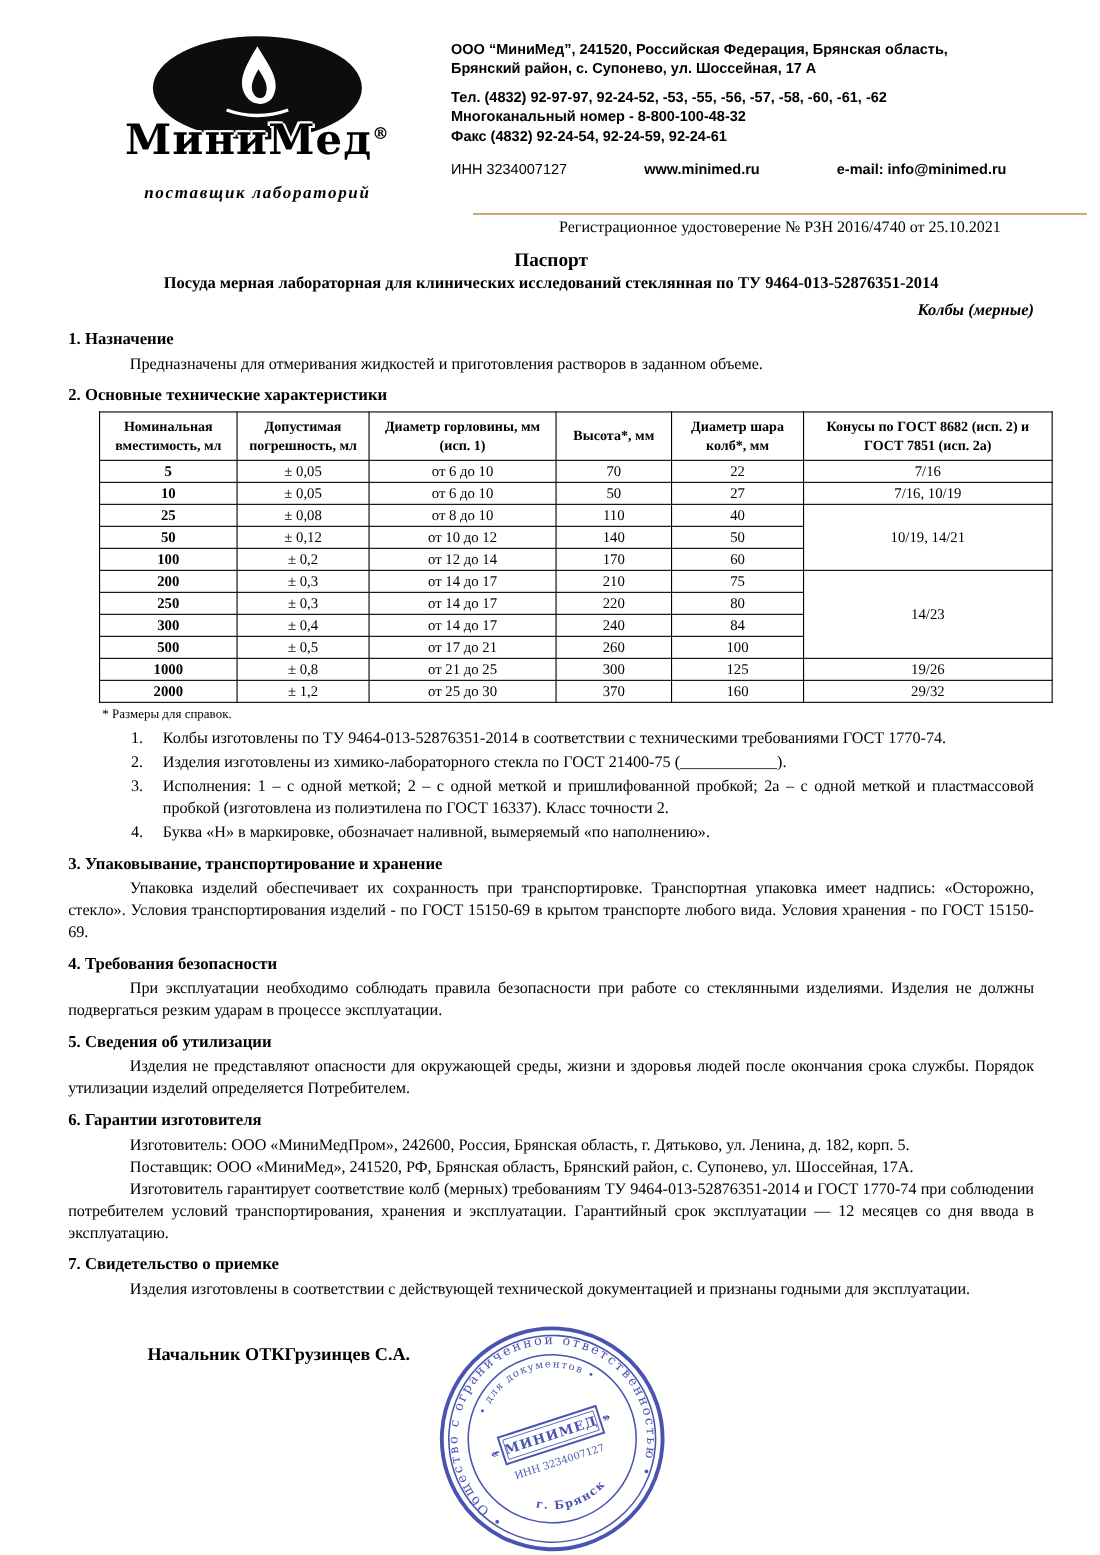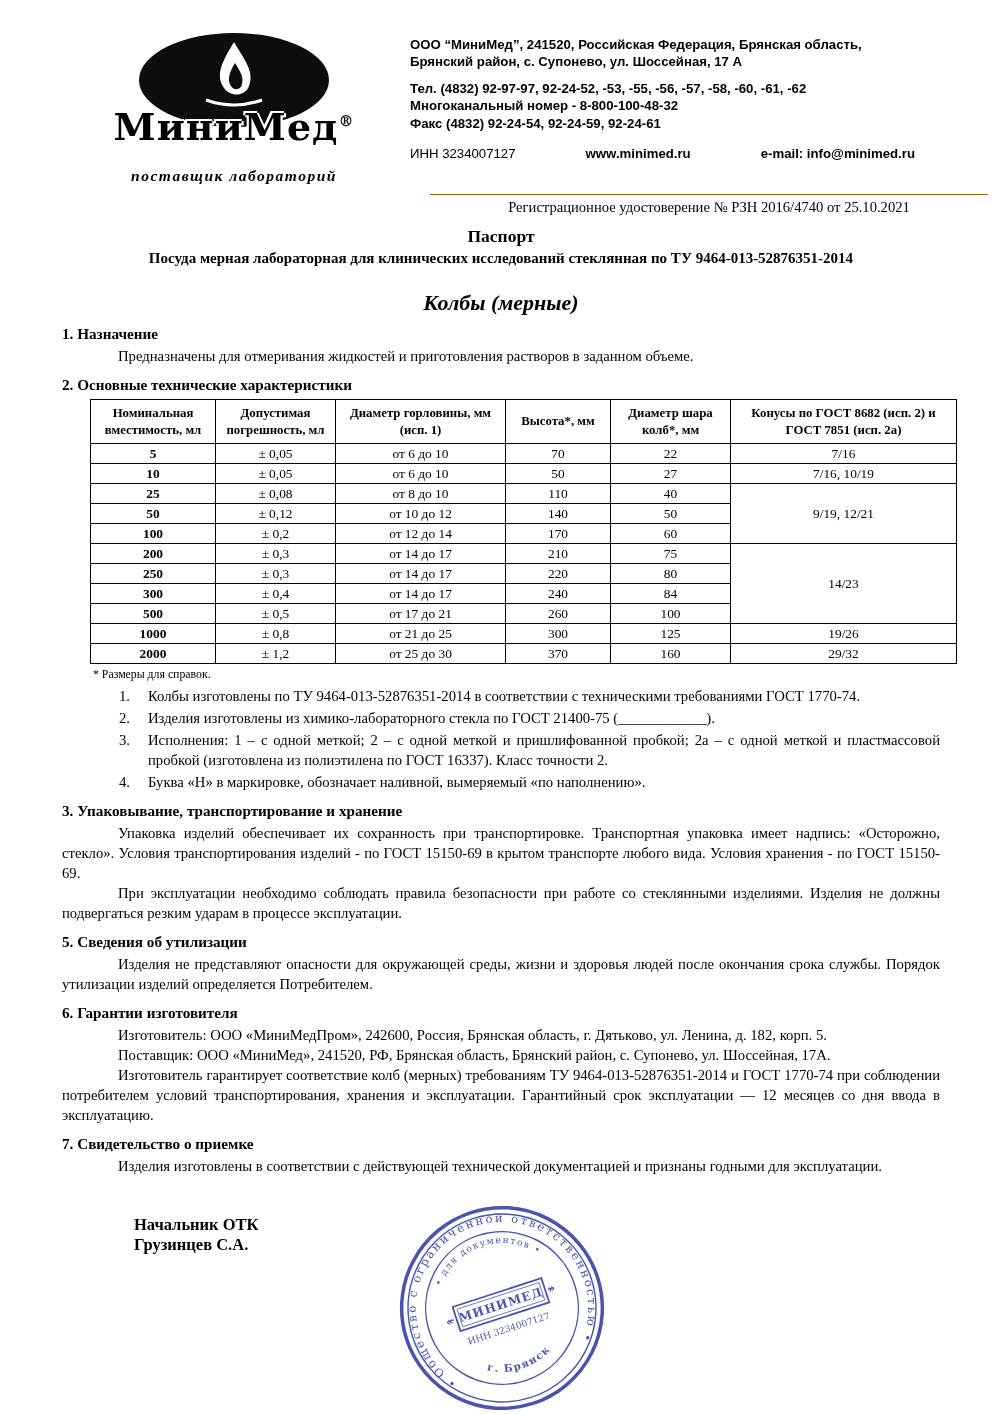--- a/index.html
+++ b/index.html
@@ -26,40 +26,40 @@
   .contact-row { display:flex; justify-content:space-between; margin-top:13px; align-items:baseline; }
   .contact-row .inn { font-weight:normal; }
 
   
   .reg-wrap { margin-left:368px; margin-right:-48px; margin-top:9px;
     border-top:1px solid #a16207; padding-top:4px; text-align:center; font-size:14.6px; }
 
   
   .title { text-align:center; font-weight:bold; font-size:17.5px; margin-top:10px; }
   .subtitle { text-align:center; font-weight:bold; font-size:15px; margin-top:3px; }
-  .product-title { text-align:center; font-weight:bold; font-style:italic; font-size:22px; margin-top:23px; }
+  .product-title { text-align:right; font-weight:bold; font-style:italic; font-size:15px; margin-top:7px; }
   .sec-heading { text-align:left; font-weight:bold; font-size:15.2px; margin-top:9px; margin-bottom:4px; }
   p.body { font-size:14.7px; line-height:1.36; text-align:justify; text-indent:56px; }
 
   
   table.spec { border-collapse:collapse; table-layout:fixed; width:866px; margin:5px 0 0 28px; }
   .spec th, .spec td { border:1px solid #000; text-align:center; vertical-align:middle; }
   .spec th { font-size:12.8px; font-weight:bold; line-height:1.3; padding:5px 4px; }
   .spec td { font-size:13.4px; padding:1px 3px; height:20px; }
   .spec td.vol { font-weight:bold; }
   .footnote { font-size:11.8px; margin:3px 0 5px 31px; }
 
   
   .notes { margin-top:3px; }
   .note { position:relative; padding-left:86px; font-size:14.7px; line-height:1.36; text-align:justify; margin-top:2px; }
   .note-num { position:absolute; left:57px; }
 
   
   .sig-row { display:flex; justify-content:flex-start; margin-top:38px;
-    padding-left:72px; padding-right:116px; font-weight:bold; font-size:16.5px;flex-direction:column; }
+    padding-left:72px; padding-right:116px; font-weight:bold; font-size:16.5px; }
 
   
   .stamp { position:absolute; left:396px; top:1202px; width:212px; height:212px;
     transform:rotate(-18deg); opacity:0.87; mix-blend-mode:multiply; pointer-events:none; }
   .stamp text { font-family:"DejaVu Serif", serif; }
 </style>
 </head>
 <body>
 
 <div class="page">
@@ -137,21 +137,21 @@
           <td>50</td>
           <td>27</td>
           <td rowspan="1">7/16, 10/19</td>
         </tr>
         <tr>
           <td class="vol">25</td>
           <td>± 0,08</td>
           <td>от 8 до 10</td>
           <td>110</td>
           <td>40</td>
-          <td rowspan="3">9/19, 12/21</td>
+          <td rowspan="3">10/19, 14/21</td>
         </tr>
         <tr>
           <td class="vol">50</td>
           <td>± 0,12</td>
           <td>от 10 до 12</td>
           <td>140</td>
           <td>50</td>
         </tr>
         <tr>
           <td class="vol">100</td>
@@ -212,20 +212,21 @@
   <div class="notes" id="notes-list">
       <div class="note"><span class="note-num">1.</span><span>Колбы изготовлены по ТУ 9464-013-52876351-2014 в соответствии с техническими требованиями ГОСТ 1770-74.</span></div>
       <div class="note"><span class="note-num">2.</span><span>Изделия изготовлены из химико-лабораторного стекла по ГОСТ 21400-75 (____________).</span></div>
       <div class="note"><span class="note-num">3.</span><span>Исполнения: 1 – с одной меткой; 2 – с одной меткой и пришлифованной пробкой; 2а – с одной меткой и пластмассовой пробкой (изготовлена из полиэтилена по ГОСТ 16337). Класс точности 2.</span></div>
       <div class="note"><span class="note-num">4.</span><span>Буква «Н» в маркировке, обозначает наливной, вымеряемый «по наполнению».</span></div>
     </div>
 
   <div class="sec-heading">3. Упаковывание, транспортирование и хранение</div>
   <p class="body">Упаковка изделий обеспечивает их сохранность при транспортировке. Транспортная упаковка имеет надпись: «Осторожно, стекло». Условия транспортирования изделий - по ГОСТ 15150-69 в крытом транспорте любого вида. Условия хранения - по ГОСТ 15150-69.</p>
 
+  <div class="sec-heading">4. Требования безопасности</div>
   <p class="body">При эксплуатации необходимо соблюдать правила безопасности при работе со стеклянными изделиями. Изделия не должны подвергаться резким ударам в процессе эксплуатации.</p>
 
   <div class="sec-heading">5. Сведения об утилизации</div>
   <p class="body">Изделия не представляют опасности для окружающей среды, жизни и здоровья людей после окончания срока службы. Порядок утилизации изделий определяется Потребителем.</p>
 
   <div class="sec-heading">6. Гарантии изготовителя</div>
   <p class="body">Изготовитель: ООО «МиниМедПром», 242600, Россия, Брянская область, г. Дятьково, ул. Ленина, д. 182, корп. 5.</p>
   <p class="body">Поставщик: ООО «МиниМед», 241520, РФ, Брянская область, Брянский район, с. Супонево, ул. Шоссейная, 17А.</p>
   <p class="body">Изготовитель гарантирует соответствие колб (мерных) требованиям ТУ 9464-013-52876351-2014 и ГОСТ 1770-74 при соблюдении потребителем условий транспортирования, хранения и эксплуатации. Гарантийный срок эксплуатации — 12 месяцев со дня ввода в эксплуатацию.</p>
 

